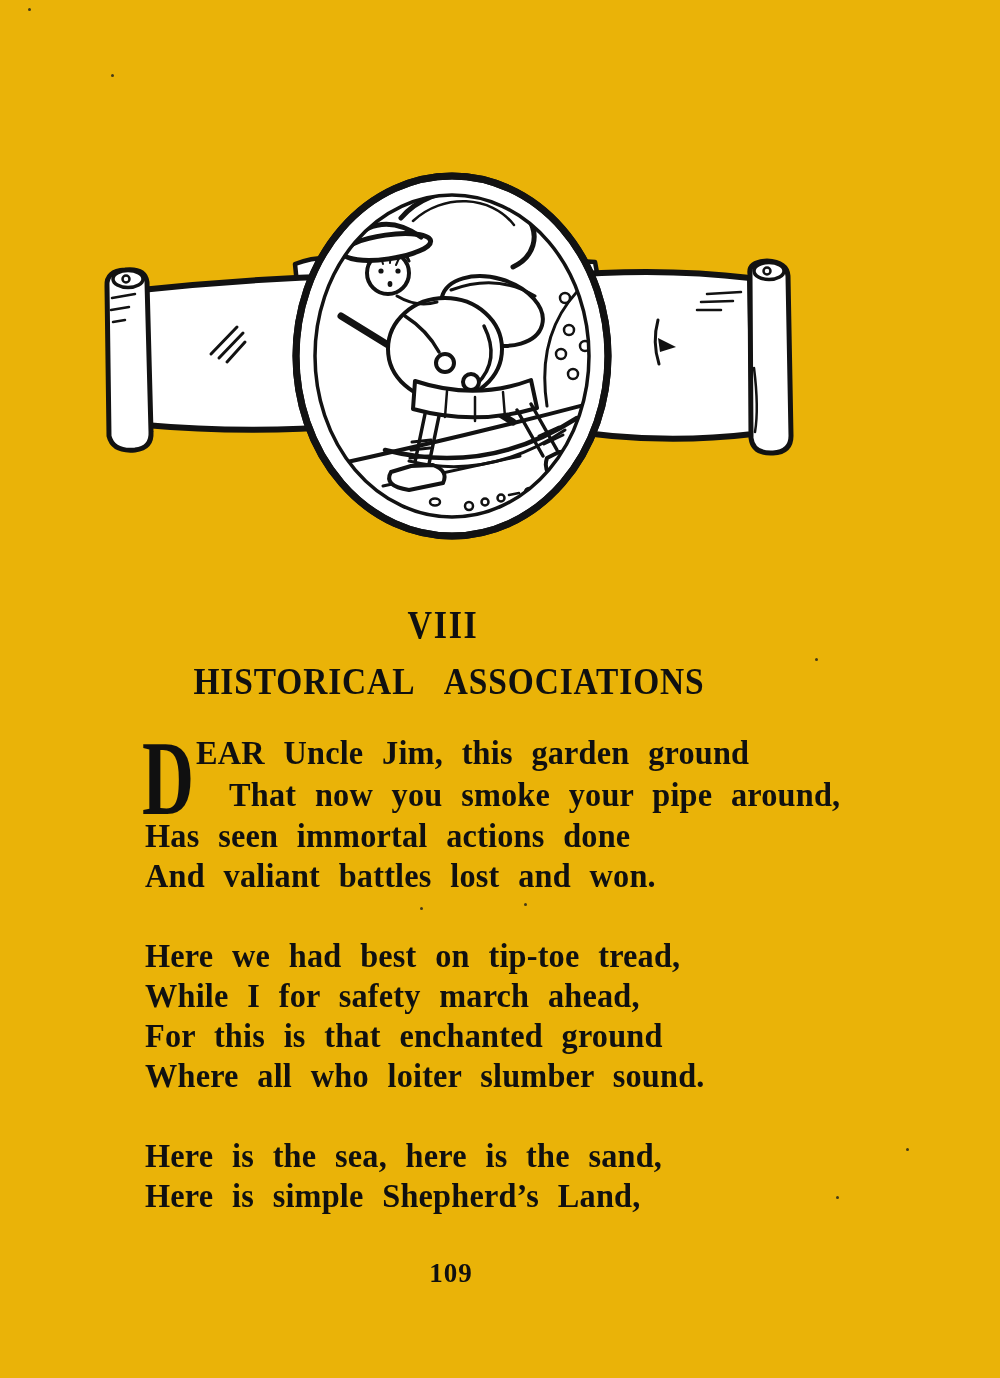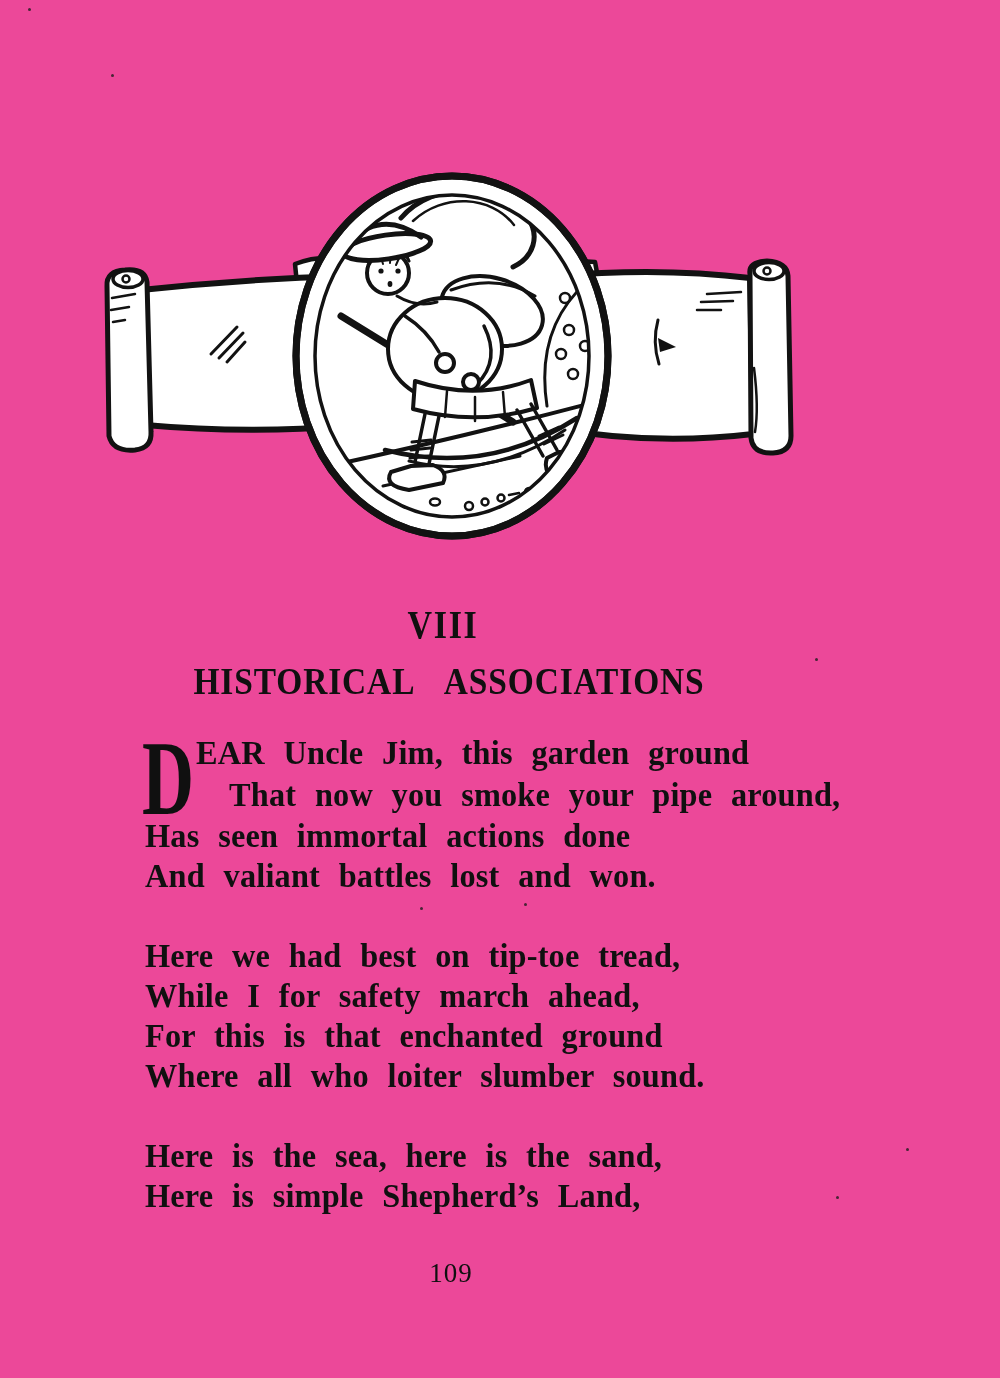--- a/index.html
+++ b/index.html
@@ -1,18 +1,18 @@
 <!DOCTYPE html>
 <html><head>
 <meta charset="utf-8">
 <style>
   html,body{margin:0;padding:0;background:#e8e8e4;}
   .page{
     position:relative;width:1000px;height:1378px;margin:0 auto;
-    background:#ec4899;overflow:hidden;
+    background:#eab308;overflow:hidden;
     font-family:"Liberation Serif",serif;color:#101010;
   }
   .illu{position:absolute;left:95px;top:168px;width:700px;height:372px;}
   .numeral{
     position:absolute;top:605px;left:443px;
     transform:translateX(-50%) scaleX(.85);
     font-size:40px;font-weight:bold;letter-spacing:2px;line-height:40px;white-space:nowrap;
   }
   .title{
     position:absolute;top:662px;left:449px;
@@ -25,21 +25,21 @@
     font-size:106px;line-height:1;font-weight:bold;
     transform:scaleX(.68);transform-origin:0 0;
   }
   .ln{
     position:absolute;font-size:34px;font-weight:bold;line-height:40px;
     word-spacing:11px;letter-spacing:.2px;white-space:nowrap;
     transform:scaleX(.95);transform-origin:0 50%;
   }
   .pageno{
     position:absolute;top:1258px;left:451px;transform:translateX(-50%);
-    font-size:27px;font-weight:normal;letter-spacing:1px;
+    font-size:27px;font-weight:bold;letter-spacing:1px;
   }
   .speck{position:absolute;width:3px;height:3px;border-radius:50%;background:#1d1d1d;opacity:.8;}
 </style>
 </head>
 <body>
 
 <div class="page">
 
   <svg class="illu" viewBox="0 0 700 372" stroke="#121212" fill="none" stroke-linecap="round" stroke-linejoin="round" aria-label="Oval medallion vignette of a child in a plumed hat astride a hobby-horse stick, flanked by unrolled scroll banners">
     <defs>

